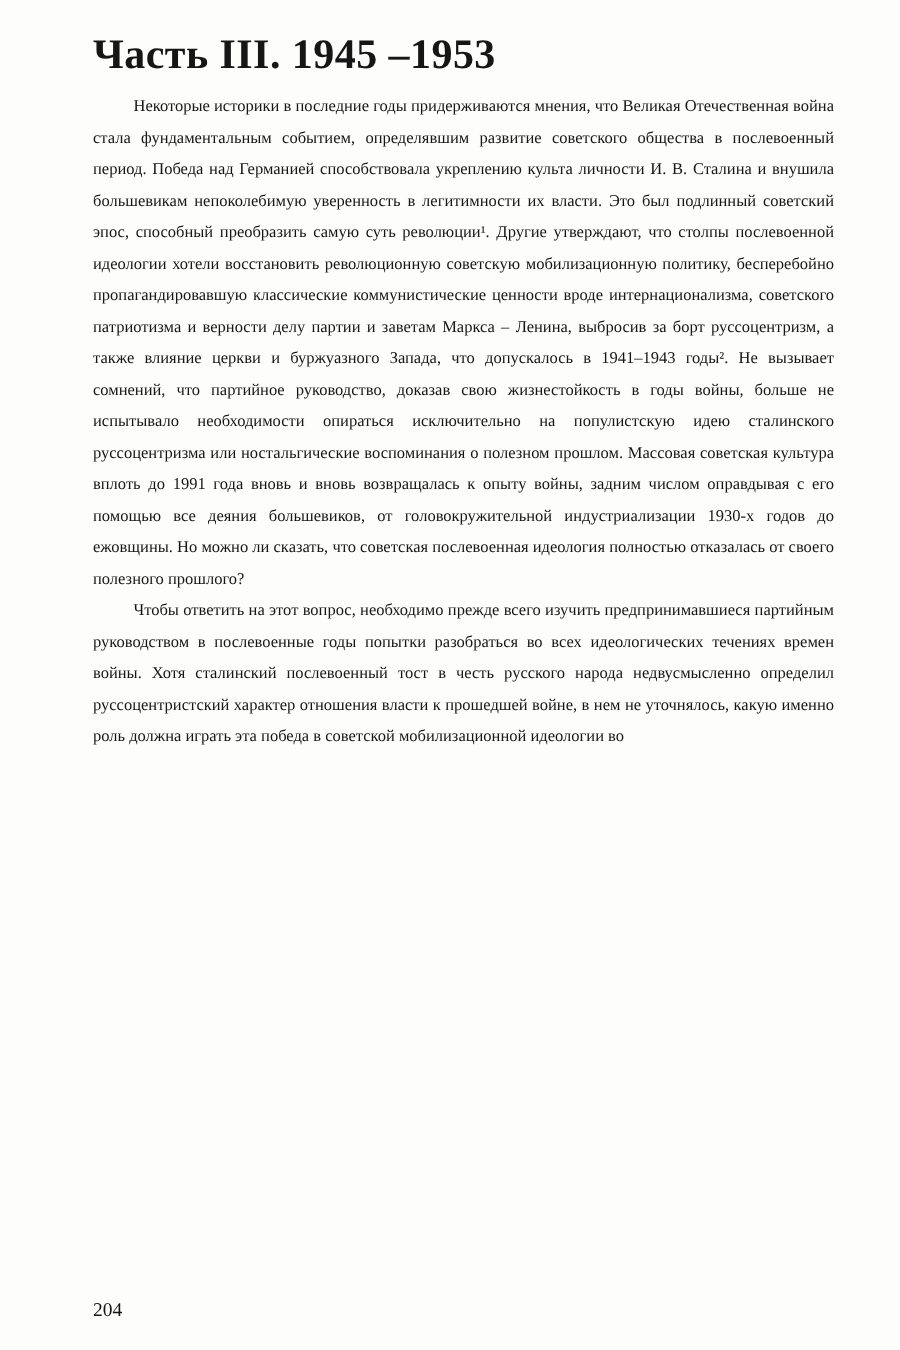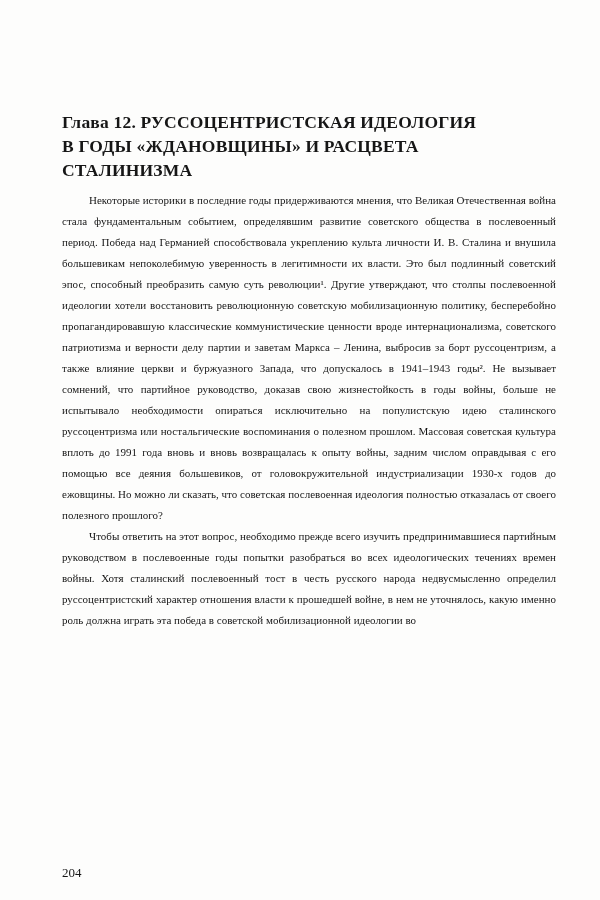--- a/index.html
+++ b/index.html
@@ -57,22 +57,20 @@
       bottom: 18px;
       font-size: 13px;
       line-height: 18px;
     }
   </style>
 </head>
 <body>
 
 <div class="book-page">
   <div class="content">
-    <h2 class="chapter-heading">Глава 12. РУССОЦЕНТРИСТСКАЯ ИДЕОЛОГИЯ
-В ГОДЫ «ЖДАНОВЩИНЫ» И РАСЦВЕТА
-СТАЛИНИЗМА</h2>
+    <h1 class="part-title">Часть III. 1945 –1953</h1>
     <div class="body-text">
       <p>Некоторые историки в последние годы придерживаются мнения, что Великая Отечественная война стала фундаментальным событием, определявшим развитие советского общества в послевоенный период. Победа над Германией способствовала укреплению культа личности И. В. Сталина и внушила большевикам непоколебимую уверенность в легитимности их власти. Это был подлинный советский эпос, способный преобразить самую суть революции¹. Другие утверждают, что столпы послевоенной идеологии хотели восстановить революционную советскую мобилизационную политику, бесперебойно пропагандировавшую классические коммунистические ценности вроде интернационализма, советского патриотизма и верности делу партии и заветам Маркса – Ленина, выбросив за борт руссоцентризм, а также влияние церкви и буржуазного Запада, что допускалось в 1941–1943 годы². Не вызывает сомнений, что партийное руководство, доказав свою жизнестойкость в годы войны, больше не испытывало необходимости опираться исключительно на популистскую идею сталинского руссоцентризма или ностальгические воспоминания о полезном прошлом. Массовая советская культура вплоть до 1991 года вновь и вновь возвращалась к опыту войны, задним числом оправдывая с его помощью все деяния большевиков, от головокружительной индустриализации 1930-х годов до ежовщины. Но можно ли сказать, что советская послевоенная идеология полностью отказалась от своего полезного прошлого?</p>
       <p>Чтобы ответить на этот вопрос, необходимо прежде всего изучить предпринимавшиеся партийным руководством в послевоенные годы попытки разобраться во всех идеологических течениях времен войны. Хотя сталинский послевоенный тост в честь русского народа недвусмысленно определил руссоцентристский характер отношения власти к прошедшей войне, в нем не уточнялось, какую именно роль должна играть эта победа в советской мобилизационной идеологии во</p>
     </div>
   </div>
   <div class="page-number">204</div>
 </div>
 
 </body></html>

